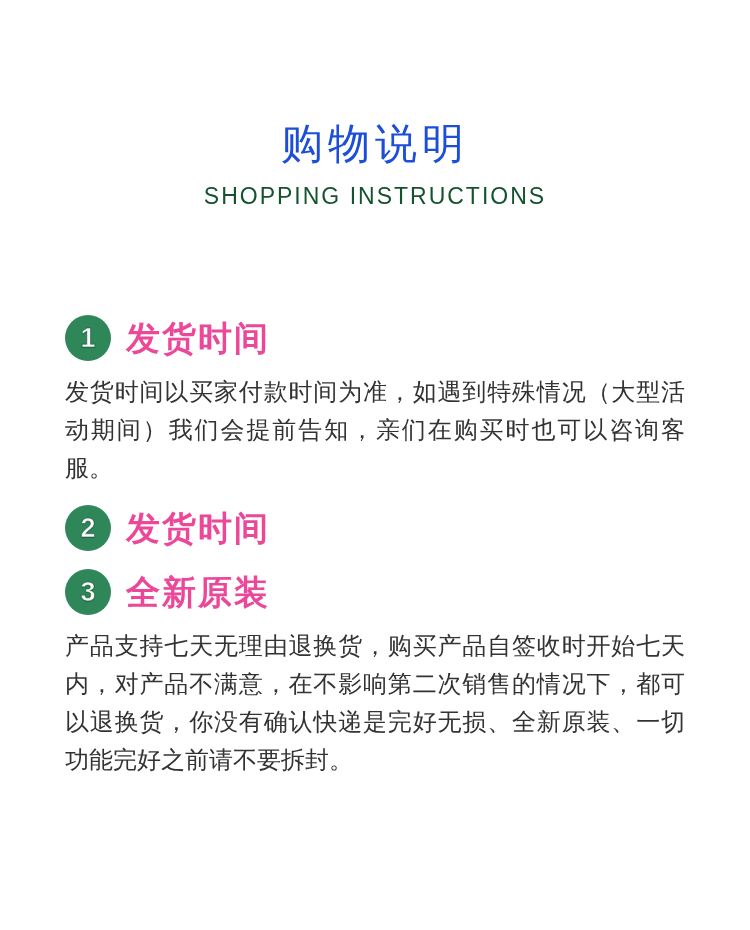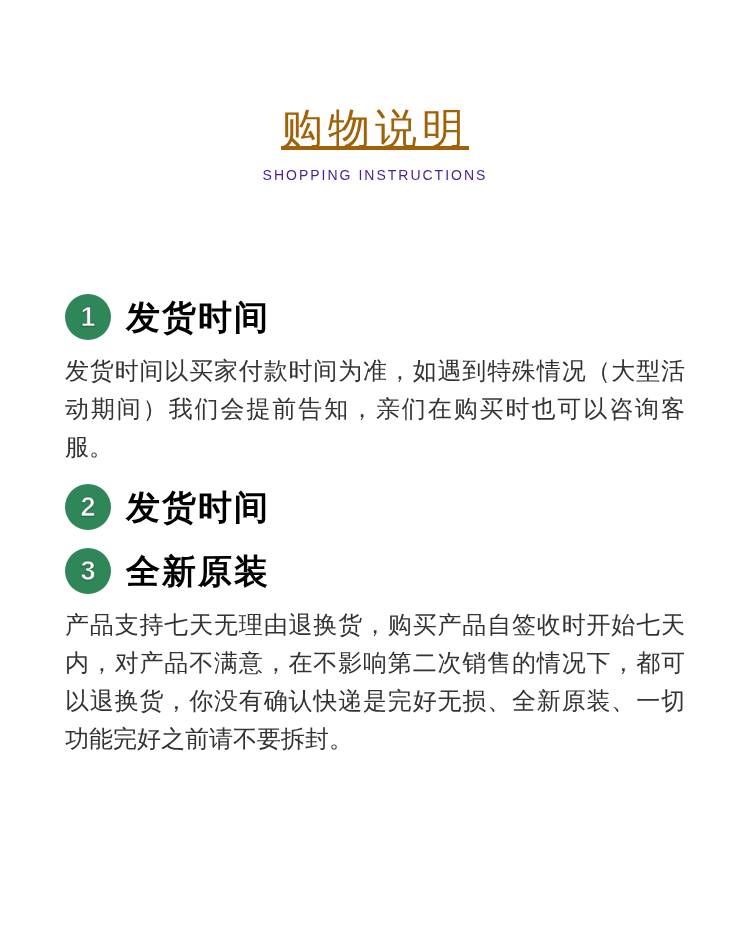--- a/index.html
+++ b/index.html
@@ -20,34 +20,33 @@
     height: 930px;
     padding: 104px 65px 0 65px;
     background: #ffffff;
   }
   
   .header {
     text-align: center;
     margin-bottom: 106px;
   }
   .title {
-    margin: 0;
+    margin: 15px;
     font-size: 42px;
     line-height: 50px;
     font-weight: 500;
-    color: #a16207;
+    color: #1d4ed8;
     letter-spacing: 5px;
-    text-decoration: underline;
   }
   .subtitle {
     margin-top: 9px;
-    font-size: 14px;
+    font-size: 23px;
     line-height: 25px;
     font-weight: 400;
-    color: #4c1d95;
+    color: #14532d;
     letter-spacing: 2px;
   }
   
   .section + .section {
     margin-top: 18px;
   }
   .sec-head {
     display: flex;
     align-items: center;
     gap: 15px;
@@ -68,21 +67,21 @@
     font-weight: 700;
     line-height: 1;
     -webkit-text-stroke: 1px rgba(17, 81, 51, 0.55);
     text-shadow: 0 1px 1px rgba(17, 81, 51, 0.35);
   }
   .sec-title {
     margin: 0;
     font-size: 34px;
     line-height: 46px;
     font-weight: 700;
-    color: #000000;
+    color: #ec4899;
     letter-spacing: 2px;
   }
   .sec-body {
     margin: 12px 0 0 0;
     width: 620px;
     font-size: 24px;
     line-height: 38px;
     color: #333333;
     text-align: justify;
     letter-spacing: 0;

